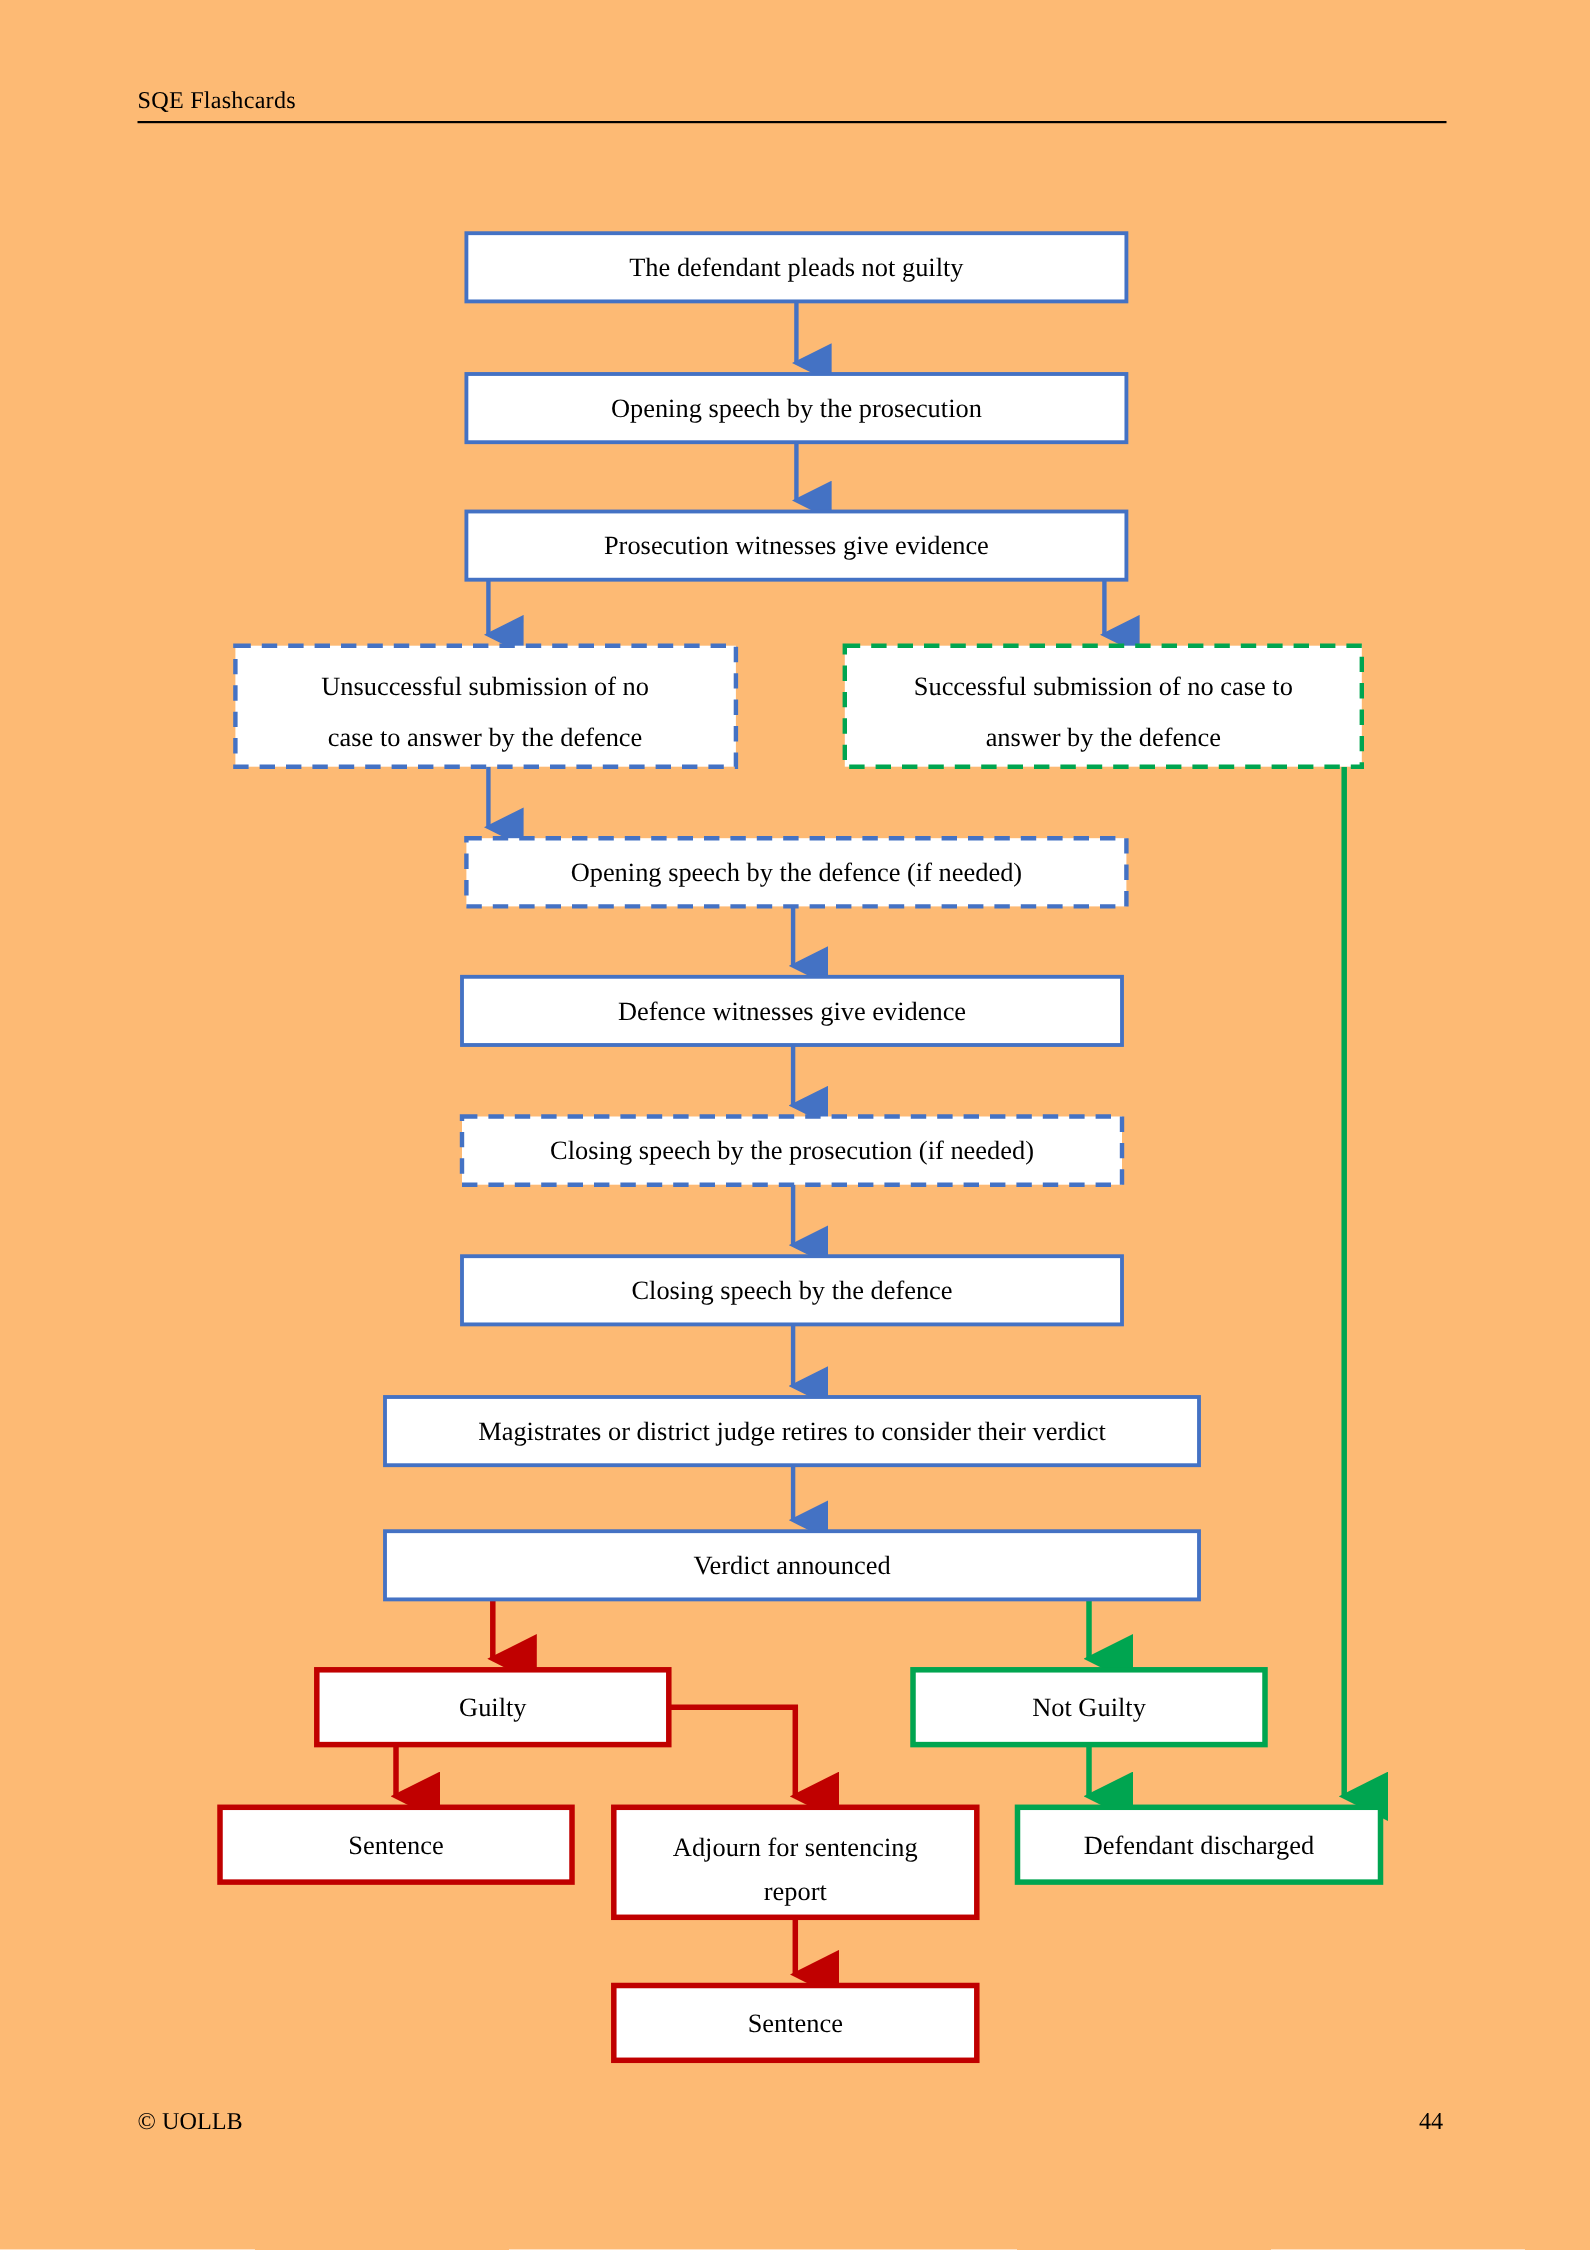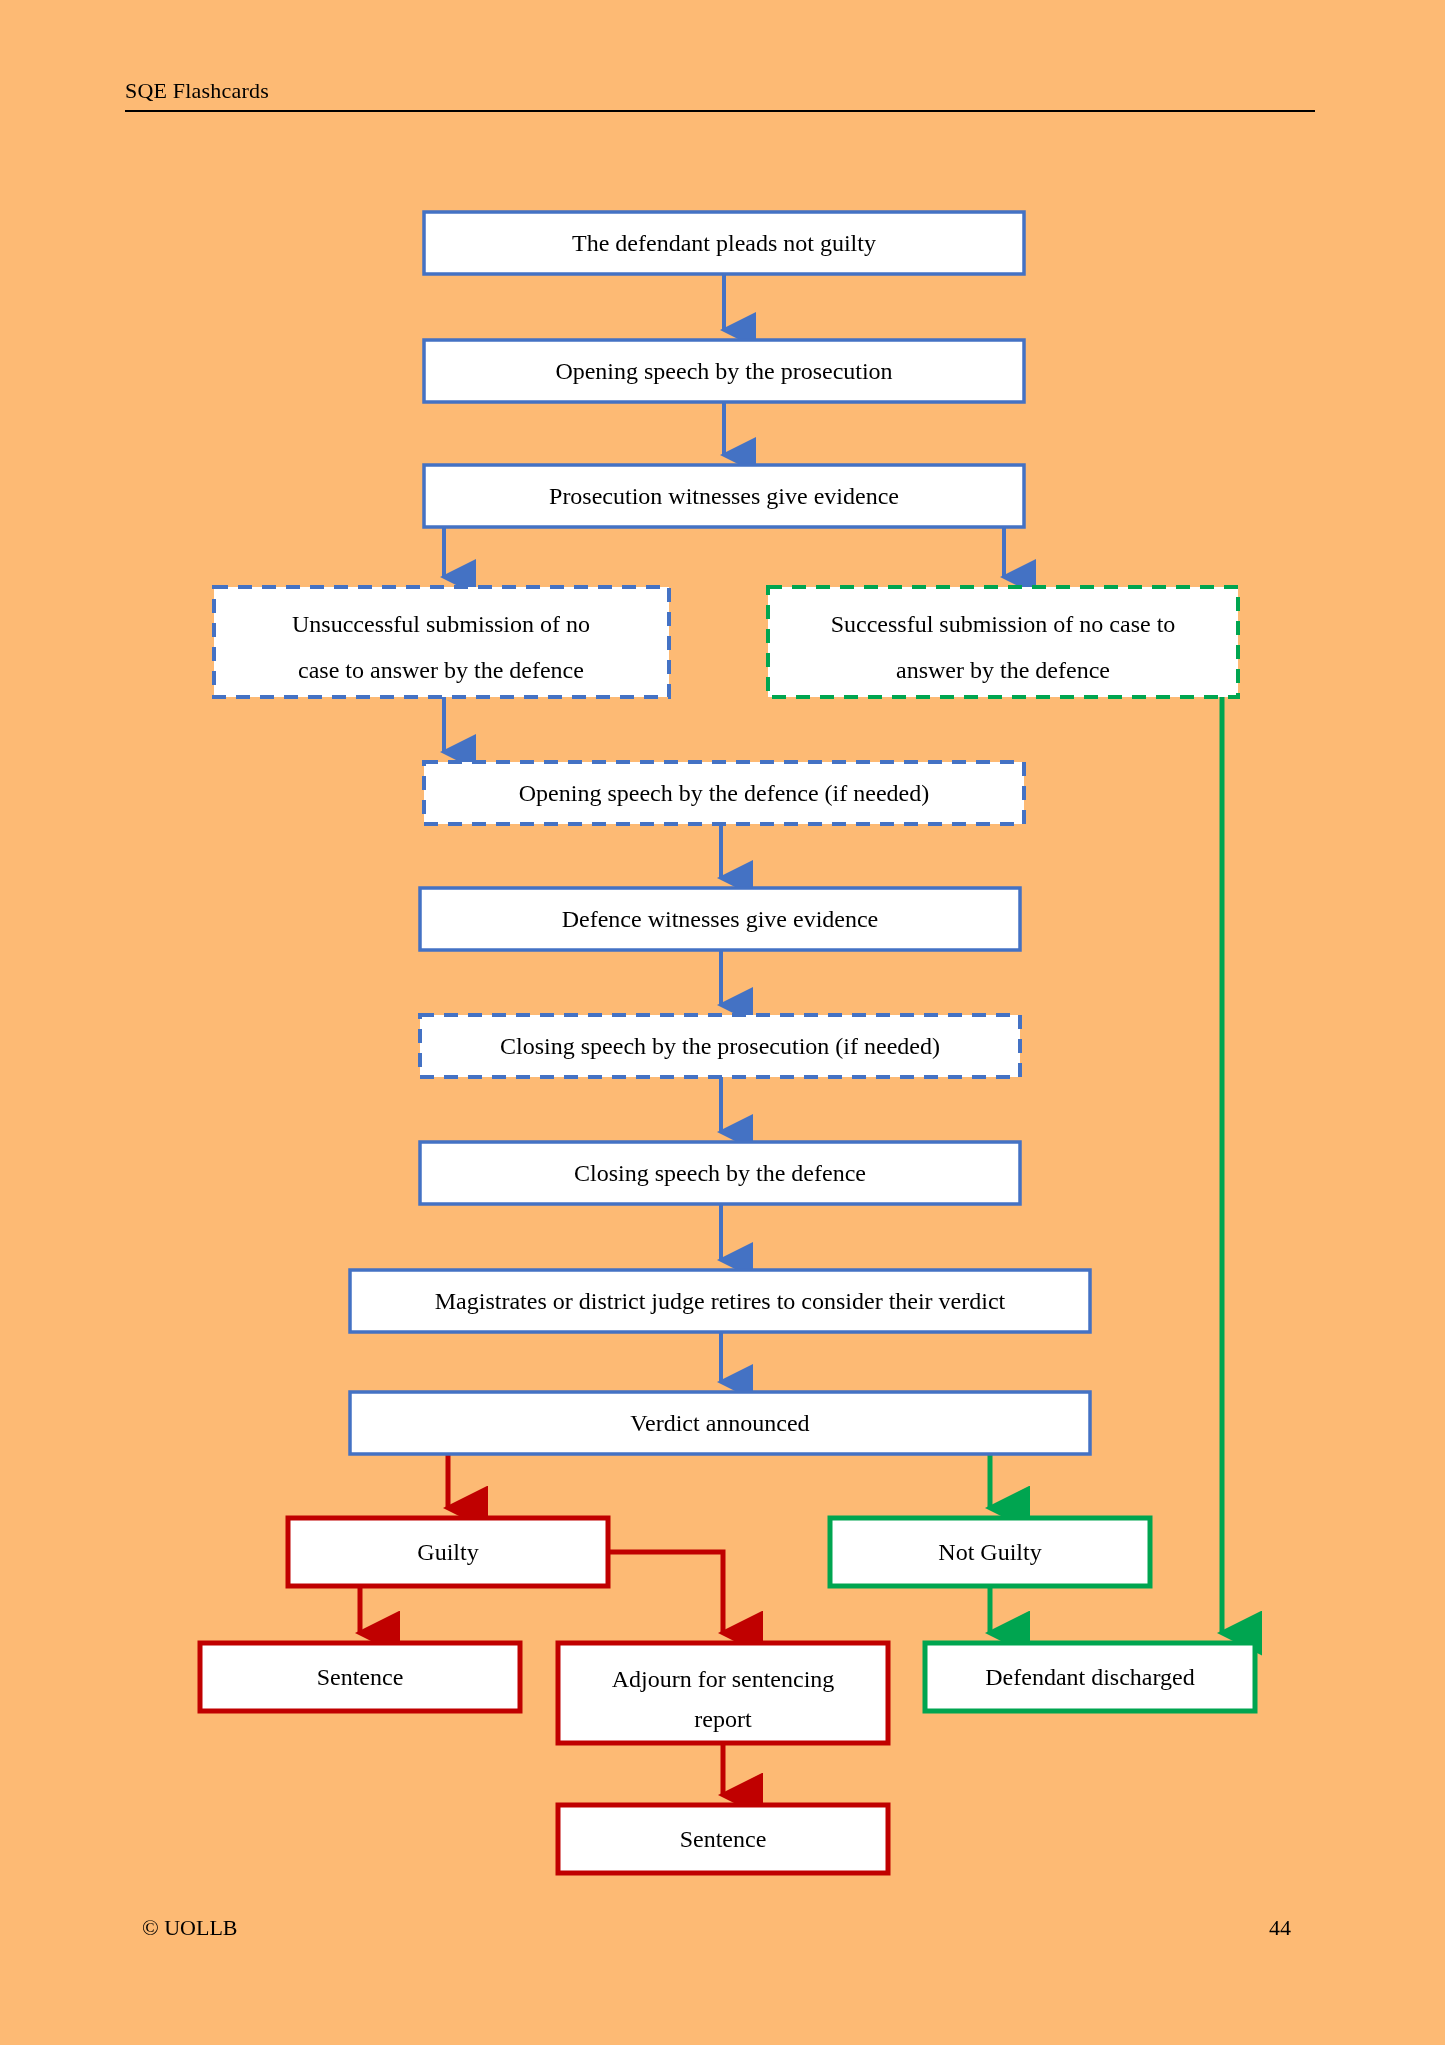--- a/index.html
+++ b/index.html
@@ -9,22 +9,22 @@
 
   #header-name{position:absolute;left:125px;top:78px;font-size:22px;letter-spacing:.2px;}
   #header-rule{position:absolute;left:125px;top:110px;width:1190px;height:0;
                border-top:2.5px solid #000;}
   #doc-title{position:absolute;left:125px;top:146px;font-size:26px;font-weight:bold;}
 
   #flow{position:absolute;left:0;top:0;width:1445px;height:2045px;}
 
   .nodelabel{font-family:"Liberation Serif","DejaVu Serif",serif;font-size:24px;fill:#000;}
 
-  #footer-left{position:absolute;left:142px;top:1915px;font-size:22px;}
-  #footer-right{position:absolute;left:1250px;top:1915px;width:60px;text-align:center;font-size:22px;}
+  #footer-left{position:absolute;left:125px;top:1915px;font-size:22px;}
+  #footer-right{position:absolute;left:1290px;top:1915px;width:60px;text-align:left;font-size:22px;}
 </style>
 </head>
 <body>
 
 <div id="page">
 
   <div id="header-name">SQE Flashcards</div>
   <div id="header-rule"></div>
 
   <svg id="flow" viewBox="0 0 1445 2045">

